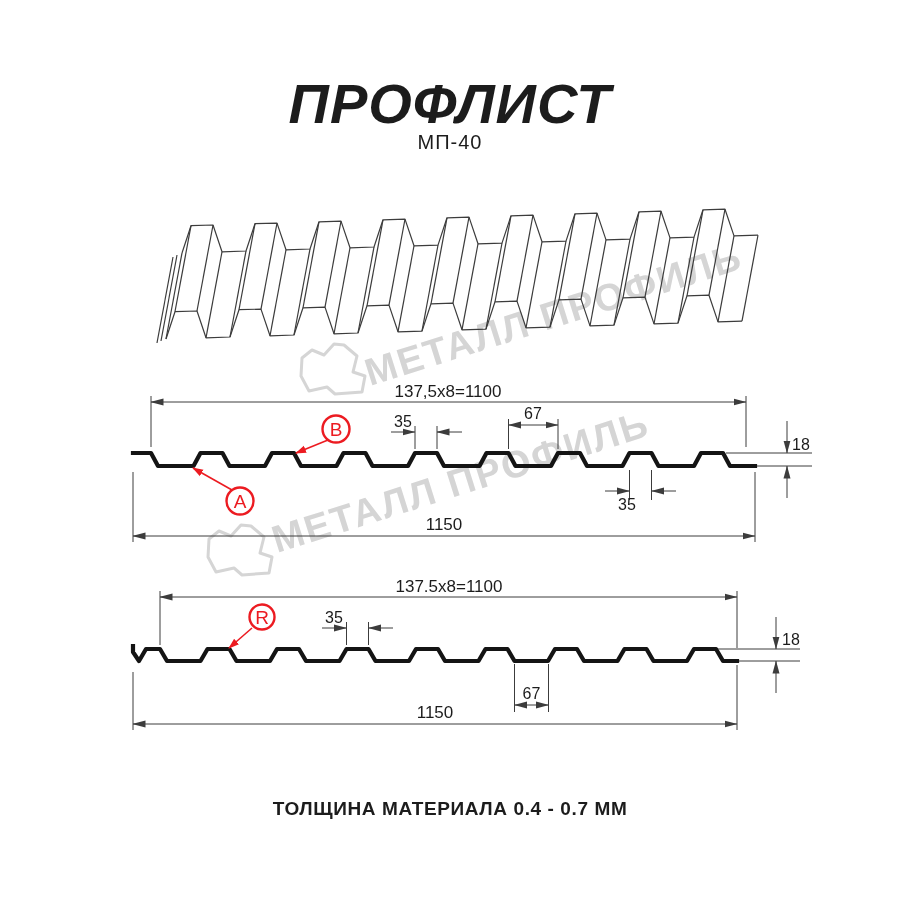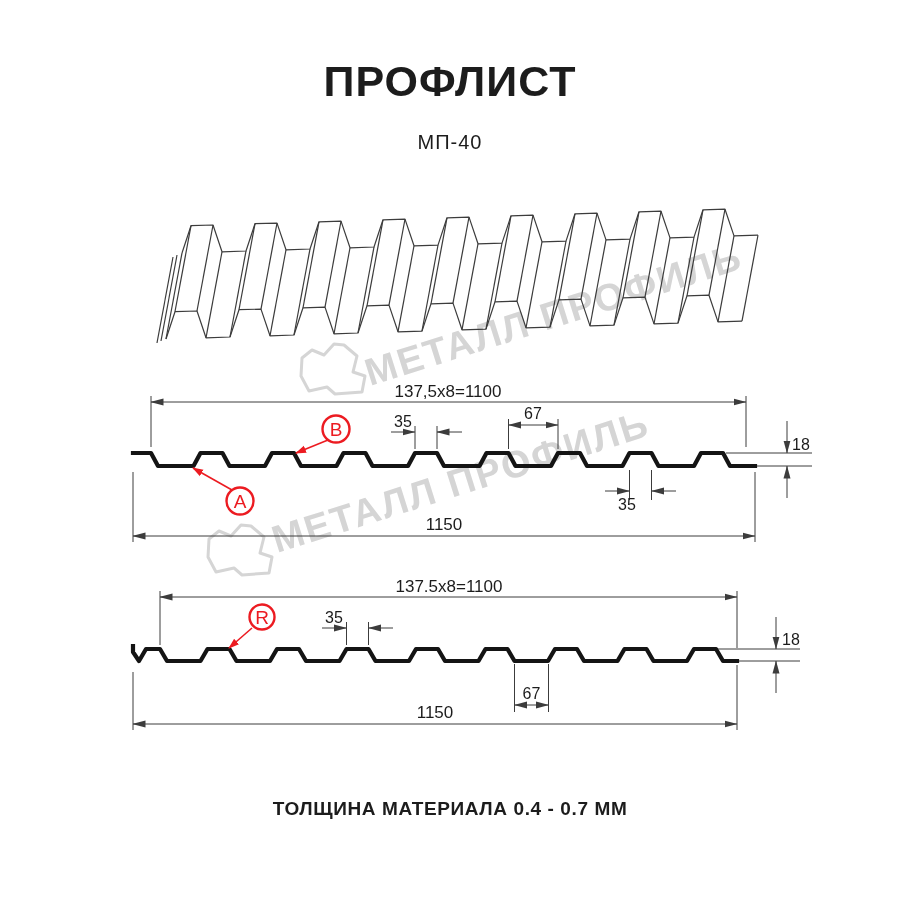--- a/index.html
+++ b/index.html
@@ -1,19 +1,19 @@
 <!DOCTYPE html>
 <html style="--ink: #1c1c1c; --line: #3c3c3c; --profile: #141414; --red: #ec1b21; --wm: #d5d5d5;"><head>
 <meta charset="utf-8">
 <style>
   html,body{margin:0;padding:0;background:#ffffff;}
   body{width:900px;height:900px;position:relative;overflow:hidden;
        font-family:"Liberation Sans",sans-serif;}
   .abs{position:absolute;left:0;right:0;text-align:center;color:var(--ink,#1c1c1c);}
-  .title{top:60px;font-size:43px;font-weight:700;letter-spacing:1px;line-height:1;}
+  .title{top:76px;font-size:56px;font-weight:700;letter-spacing:1px;line-height:1;font-style:italic;}
   .subtitle{top:132px;font-size:20px;font-weight:500;letter-spacing:1px;line-height:1;}
   .footer{top:799px;font-size:19px;font-weight:700;letter-spacing:.6px;line-height:1;}
   #drawing{position:absolute;left:0;top:0;}
   .thin{stroke:var(--line,#3c3c3c);stroke-width:1;fill:none;}
   .prof{stroke:var(--profile,#141414);stroke-width:4.2;fill:none;
         stroke-linejoin:round;stroke-linecap:square;}
   .sheetline{stroke:var(--line,#3c3c3c);stroke-width:1.2;fill:none;stroke-linejoin:round;}
   .dim{font-family:"Liberation Sans",sans-serif;font-size:16px;fill:var(--ink,#1c1c1c);}
   .lg{font-size:17px;}
   .mid{text-anchor:middle;}

